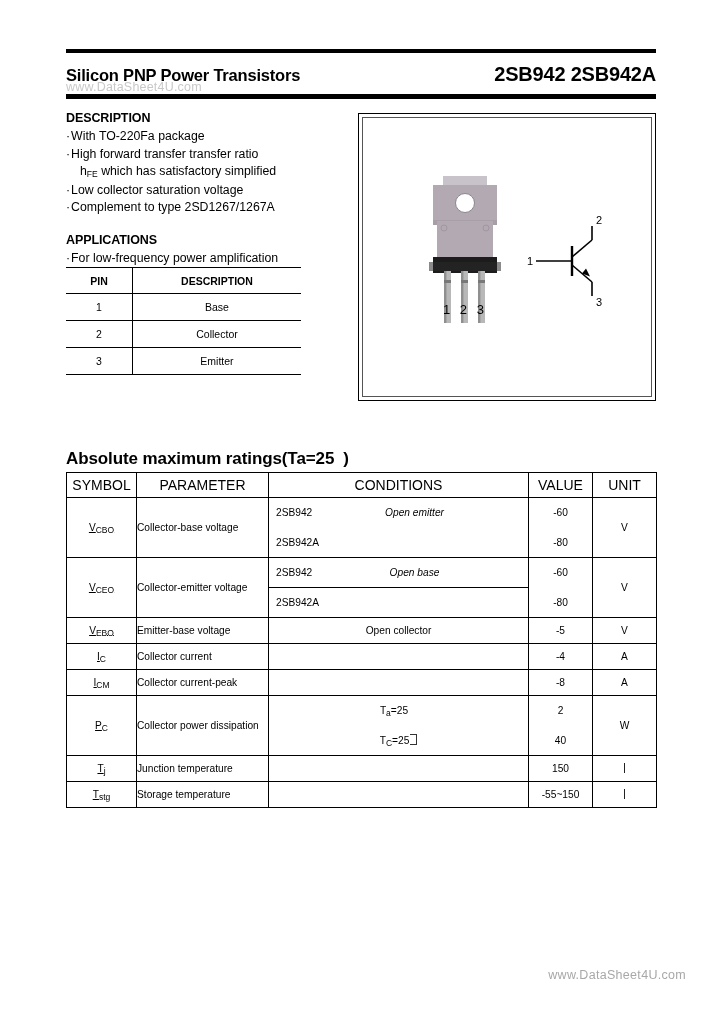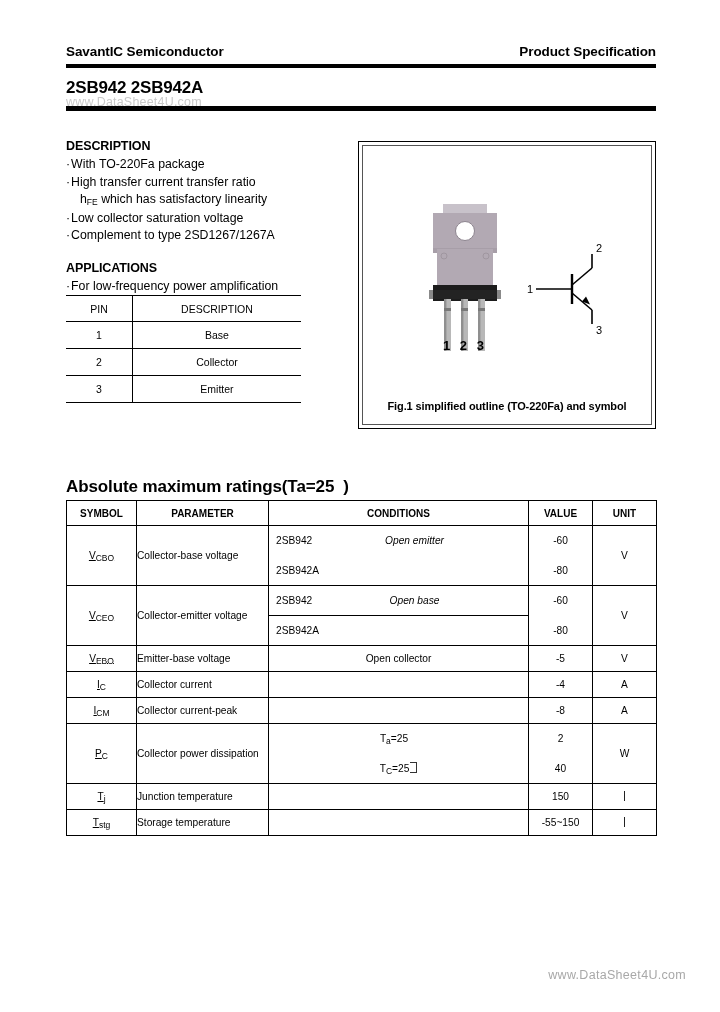--- a/index.html
+++ b/index.html
@@ -46,42 +46,42 @@
     display: flex;
     justify-content: space-between;
     align-items: baseline;
     font-size: 16.5px;
     font-weight: bold;
     margin-top: 10px;
     letter-spacing: -0.2px;
     position: relative;
   }
   .title-row .right {
-    font-size: 17px;
+    font-size: 20px;
   }
   .title-rule {
     height: 5px;
     background: #000;
     margin-top: 8px;
   }
   .wm-head {
     position: absolute;
     left: 0px;
     top: 17px;
     font-size: 12.5px;
     color: #c9c9c9;
     font-weight: normal;
     letter-spacing: 0.2px;
     white-space: nowrap;
   }
 
   
   .body-wrap {
     position: relative;
-    margin-top: 28px;
+    margin-top: 12px;
     min-height: 300px;
   }
   .left-col {
     width: 300px;
   }
   h3.sect {
     font-size: 12.5px;
     font-weight: bold;
     margin: 0 0 3px 0;
     letter-spacing: -0.1px;
@@ -125,21 +125,21 @@
   }
   table.pinning td, table.pinning th {
     border: 1px solid #000;
     border-left: none;
     border-right: none;
     padding: 0;
     height: 26px;
     font-weight: normal;
   }
   table.pinning th {
-    font-weight: normal;
+    font-weight: bold;
     font-size: 10.5px;
     height: 25px;
   }
   table.pinning .c-pin {
     width: 66px;
     text-align: center;
     border-right: 1px solid #000;
   }
   table.pinning .c-desc {
     text-align: center;
@@ -183,25 +183,25 @@
   .pkg {
     position: absolute;
     left: 60px;
     top: 62px;
     width: 92px;
     height: 150px;
   }
   .pkg-labels {
     position: absolute;
     left: 60px;
-    top: 196px;
+    top: 188px;
     width: 92px;
     text-align: center;
     font-size: 13px;
-    font-weight: bold;
+    font-weight: normal;
     letter-spacing: 3px;
   }
   .symbol {
     position: absolute;
     left: 165px;
     top: 100px;
     width: 100px;
     height: 95px;
   }
 
@@ -221,22 +221,22 @@
     table-layout: fixed;
     font-size: 10.2px;
   }
   table.amr th, table.amr td {
     border: 1px solid #000;
     padding: 0;
     font-weight: normal;
     vertical-align: middle;
   }
   table.amr th {
-    font-weight: bold;
-    font-size: 10px;
+    font-weight: normal;
+    font-size: 14px;
     height: 24px;
     text-align: center;
   }
   .w-sym  { width: 70px; }
   .w-par  { width: 132px; }
   .w-cond { width: 260px; }
   .w-val  { width: 64px; }
   .w-unit { width: 64px; }
 
   td.sym  { text-align: center; text-decoration: underline; }
@@ -303,41 +303,38 @@
     letter-spacing: 0.3px;
     white-space: nowrap;
   }
 </style>
 </head>
 <body>
 
 <div class="page">
  <div class="sheet">
 
-  <div class="hdr-row">
-    <span>SavantIC Semiconductor</span>
-    <span>Product Specification</span>
-  </div>
   <div class="hdr-rule"></div>
 
   <div class="title-row">
+    <span>Silicon PNP Power Transistors</span>
     <span class="right">2SB942 2SB942A</span>
     <span class="wm-head">www.DataSheet4U.com</span>
   </div>
   <div class="title-rule"></div>
 
   <div class="body-wrap">
 
     <div class="left-col">
 
       <h3 class="sect">DESCRIPTION</h3>
       <ul class="bullets">
         <li><span class="dot">·</span><span>With TO-220Fa package</span></li>
-        <li><span class="dot">·</span><span>High transfer current transfer ratio</span></li>
-        <li class="indent"><span>h</span><sub>FE</sub>&nbsp;<span>which has satisfactory linearity</span></li>
+        <li><span class="dot">·</span><span>High forward transfer transfer ratio</span></li>
+        <li class="indent"><span>h</span><sub>FE</sub>&nbsp;<span>which has satisfactory simplified</span></li>
         <li><span class="dot">·</span><span>Low collector saturation voltage</span></li>
         <li><span class="dot">·</span><span>Complement to type 2SD1267/1267A</span></li>
       </ul>
 
       <div class="sect-gap"></div>
 
       <h3 class="sect">APPLICATIONS</h3>
       <ul class="bullets">
         <li><span class="dot">·</span><span>For low-frequency power amplification</span></li>
       </ul>
@@ -412,21 +409,20 @@
         <line x1="48" y1="51" x2="68" y2="68" stroke="#000" stroke-width="1.6"></line>
         <line x1="68" y1="68" x2="68" y2="82" stroke="#000" stroke-width="1.6"></line>
 
         <polygon points="58,59.5 66,62.5 62,54.5" fill="#000"></polygon>
 
         <text x="3" y="51" font-family="Liberation Sans, sans-serif" font-size="11" fill="#000">1</text>
         <text x="72" y="10" font-family="Liberation Sans, sans-serif" font-size="11" fill="#000">2</text>
         <text x="72" y="92" font-family="Liberation Sans, sans-serif" font-size="11" fill="#000">3</text>
       </svg>
 
-      <div class="fig-caption">Fig.1 simplified outline (TO-220Fa) and symbol</div>
     </div>
   </div>
 
   <div class="amr-wrap">
     <div class="amr-title"><span>Absolute maximum ratings(Ta=25</span><span class="deg-gap"></span><span>)</span></div>
 
     <table class="amr">
       <colgroup>
         <col class="w-sym">
             <col class="w-par">

